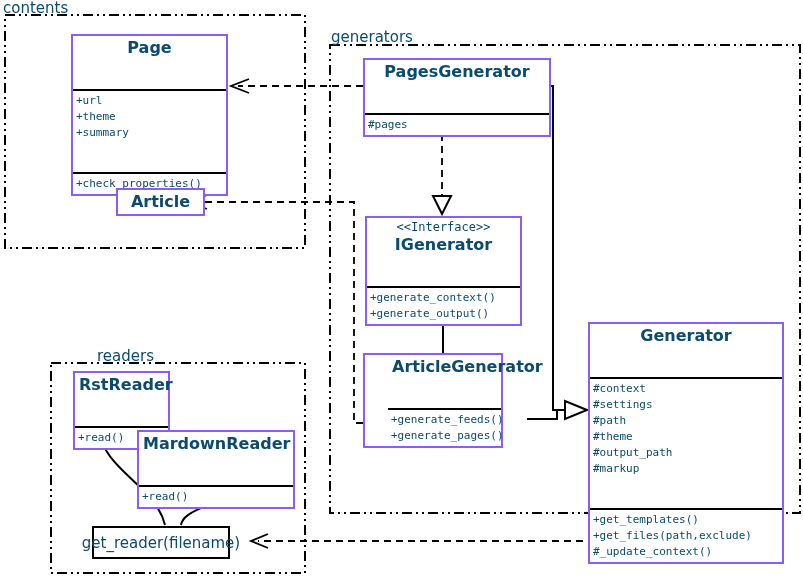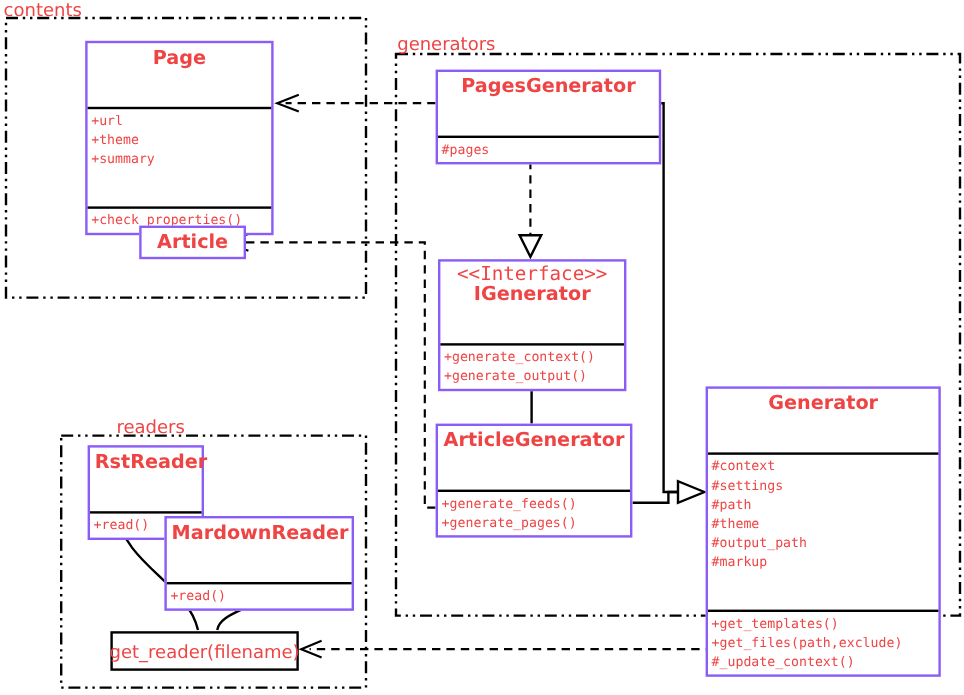--- a/index.html
+++ b/index.html
@@ -1,28 +1,28 @@
 <!DOCTYPE html>
 <html><head>
 <meta charset="utf-8">
 <style>
   html,body{margin:0;padding:0;background:#ffffff;}
   .canvas{
     position:relative;width:803px;height:579px;background:#ffffff;
-    font-family:"DejaVu Sans","Liberation Sans",sans-serif;color:#ef4444;overflow:hidden;
+    font-family:"DejaVu Sans","Liberation Sans",sans-serif;color:#0c4a6e;overflow:hidden;
   }
   svg.connectors{position:absolute;left:0;top:0;}
   .pkg{fill:none;stroke:#000;stroke-width:2;stroke-dasharray:10 4 2 4 2 4;}
   .solid{fill:none;stroke:#000;stroke-width:2;}
   .dash{fill:none;stroke:#000;stroke-width:1.8;stroke-dasharray:7 5;}
   .tri{fill:#ffffff;stroke:#000;stroke-width:2;}
   .openhead{fill:none;stroke:#000;stroke-width:1.8;}
   .uml-class{position:absolute;background:#ffffff;border:2px solid #8b5cf6;box-sizing:border-box;}
   .uml-title{font-weight:bold;font-size:16px;line-height:20px;text-align:center;padding:2px 4px;white-space:nowrap;}
-  .stereotype{font-family:"DejaVu Sans Mono","Liberation Mono",monospace;font-size:16px;font-weight:normal;line-height:15px;}
+  .stereotype{font-family:"DejaVu Sans Mono","Liberation Mono",monospace;font-size:12px;font-weight:normal;line-height:15px;}
   .uml-sect{border-top:2px solid #000;font-family:"DejaVu Sans Mono","Liberation Mono",monospace;font-size:11px;line-height:16px;padding:2px 3px;white-space:nowrap;margin-top:29px;}
   .pkg-label{position:absolute;font-size:15px;line-height:16px;white-space:nowrap;}
   .plain-node{position:absolute;background:#ffffff;border:2px solid #000;box-sizing:border-box;
     font-size:15px;display:flex;align-items:center;justify-content:center;white-space:nowrap;}
 </style>
 </head>
 <body>
 
 <div class="canvas">
 
@@ -93,21 +93,21 @@
     <div class="uml-title">
       <div class="stereotype">&lt;&lt;Interface&gt;&gt;</div>
       <div>IGenerator</div>
     </div>
     <div class="uml-sect">
       <div>+generate_context()</div>
       <div>+generate_output()</div>
     </div>
   </div>
 
-  <div class="uml-class" style="left:363px;top:353px;width:164px;">
+  <div class="uml-class" style="left:363px;top:353px;width:140px;padding-left:23px;">
     <div class="uml-title">ArticleGenerator</div>
     <div class="uml-sect">
       <div>+generate_feeds()</div>
       <div>+generate_pages()</div>
     </div>
   </div>
 
   <div class="uml-class" style="left:588px;top:322px;width:196px;">
     <div class="uml-title">Generator</div>
     <div class="uml-sect">
@@ -132,17 +132,17 @@
     </div>
   </div>
 
   <div class="uml-class" style="left:137px;top:430px;width:158px;">
     <div class="uml-title">MardownReader</div>
     <div class="uml-sect">
       <div>+read()</div>
     </div>
   </div>
 
-  <div class="plain-node" style="left:92px;top:526px;width:157px;height:33px;">
+  <div class="plain-node" style="left:92px;top:526px;width:138px;height:33px;">
     <span>get_reader(filename)</span>
   </div>
 
 </div>
 
 </body></html>

